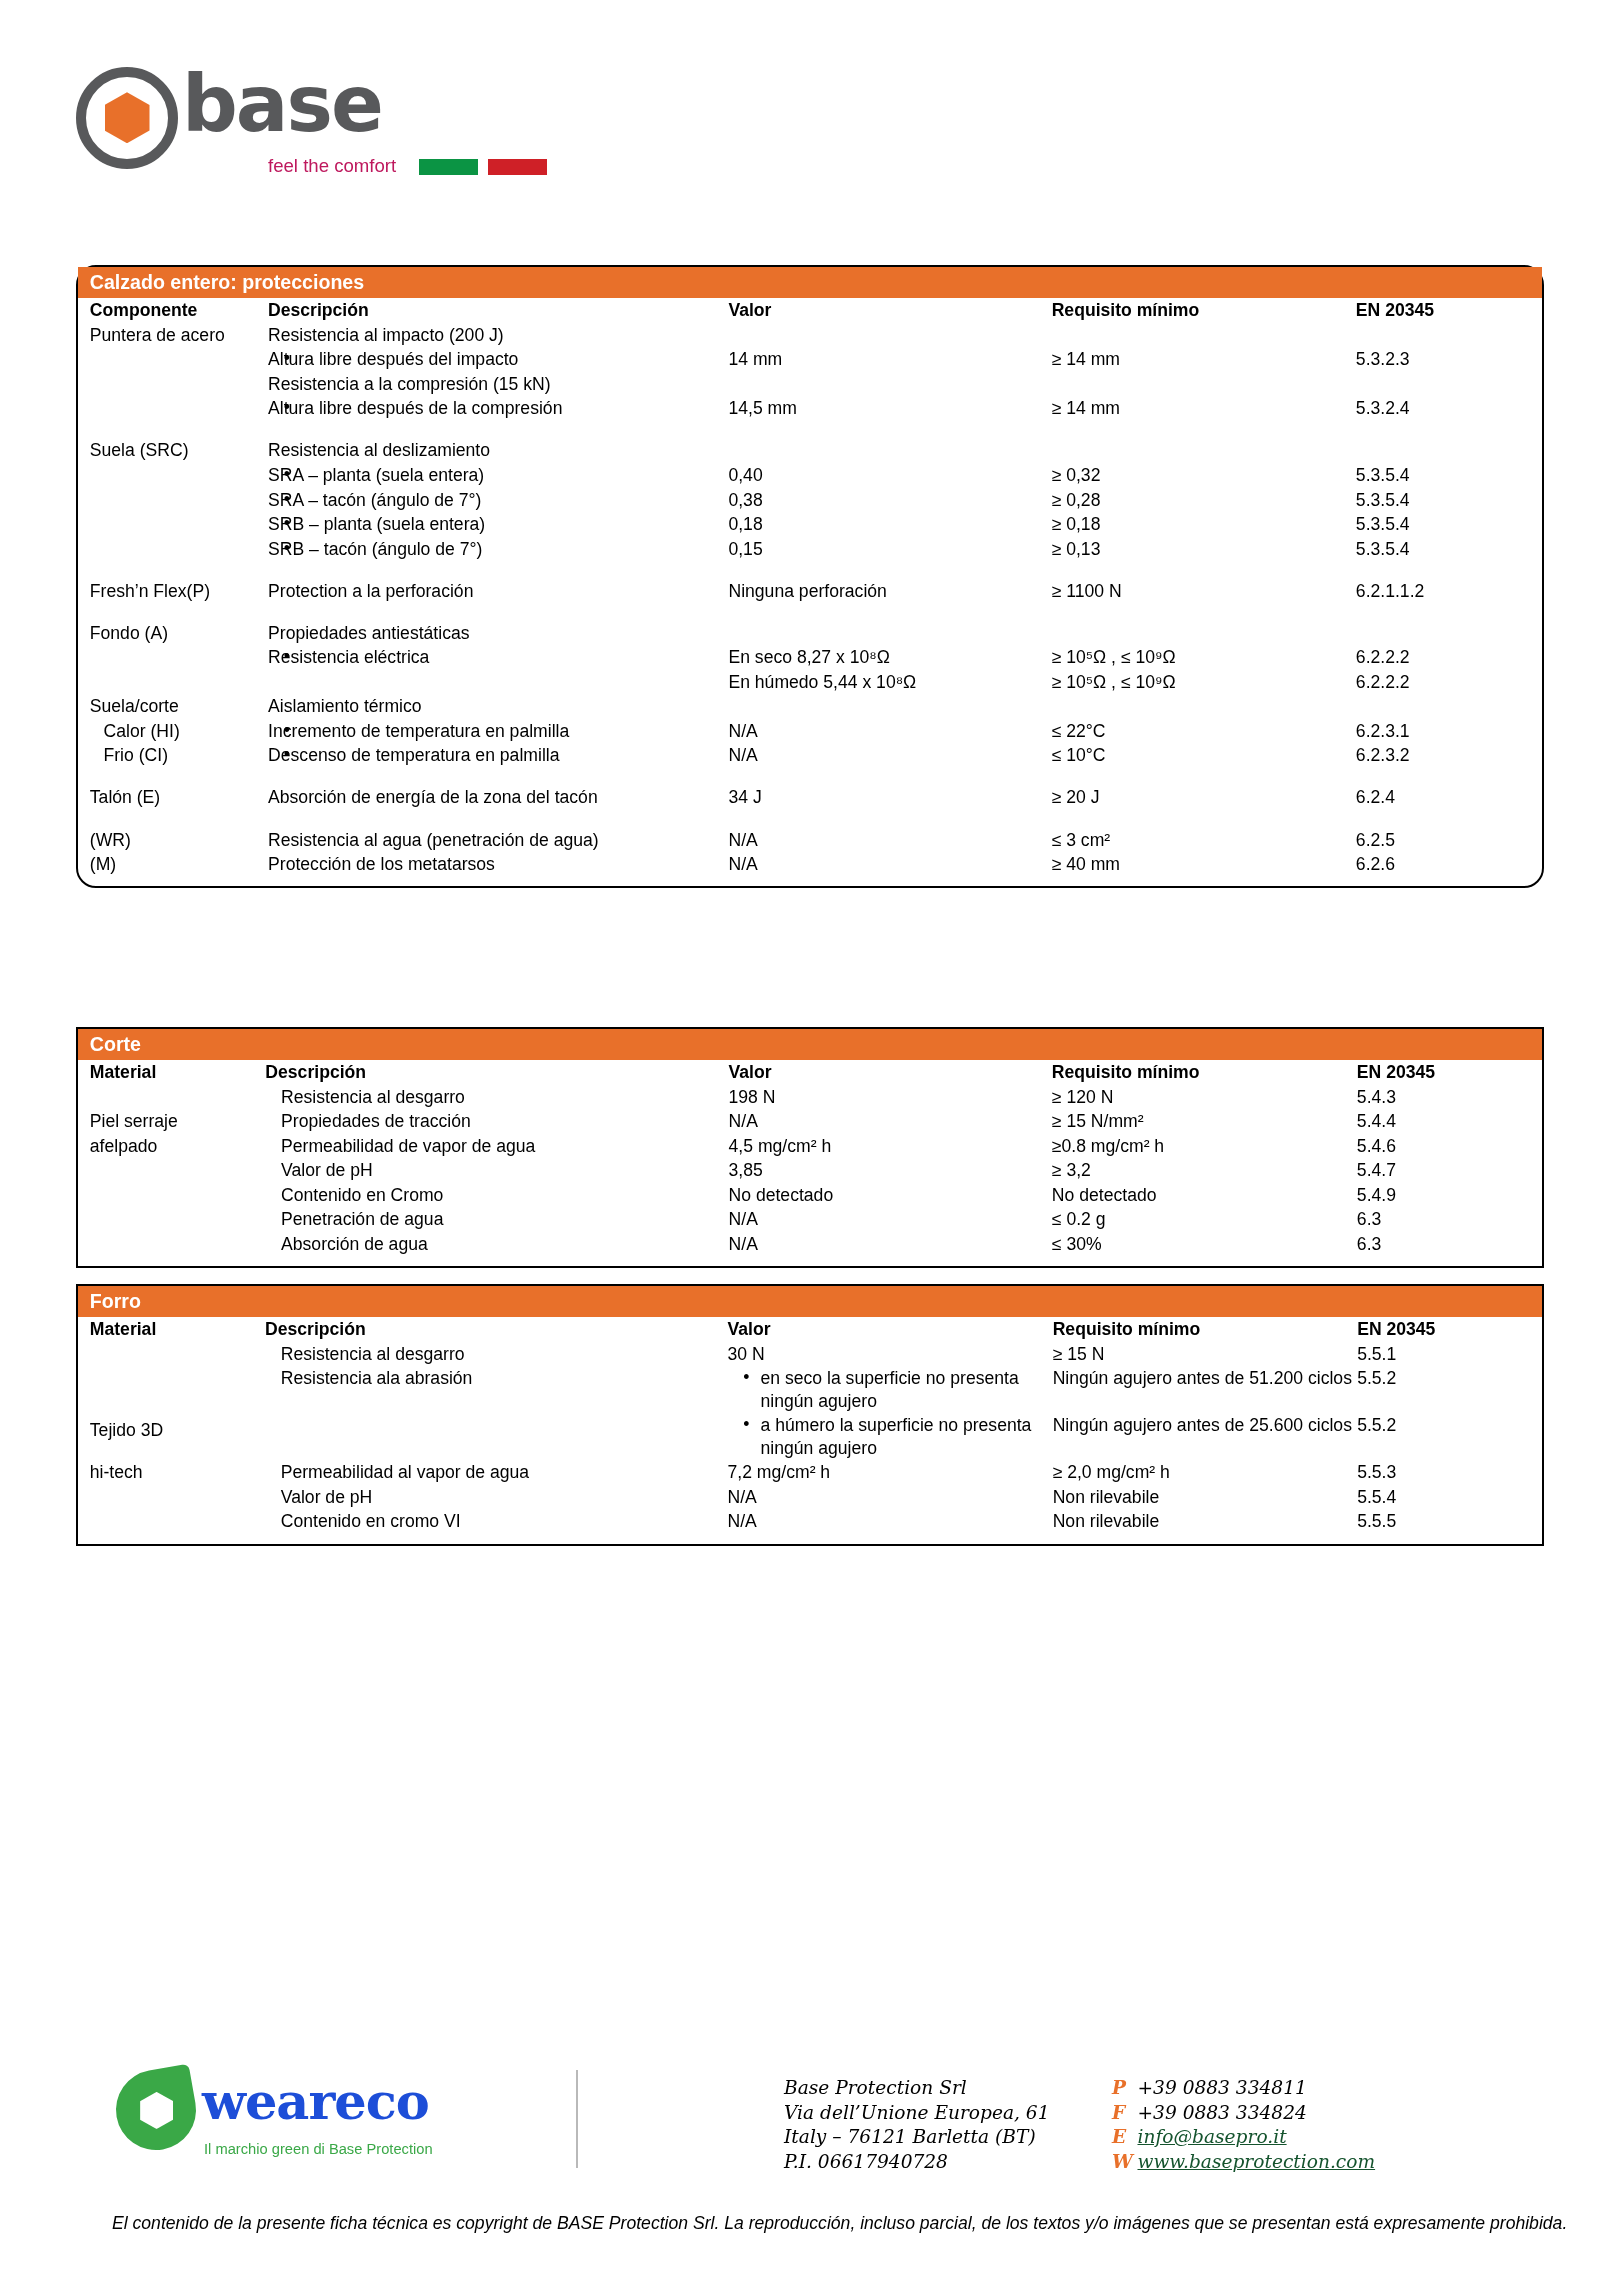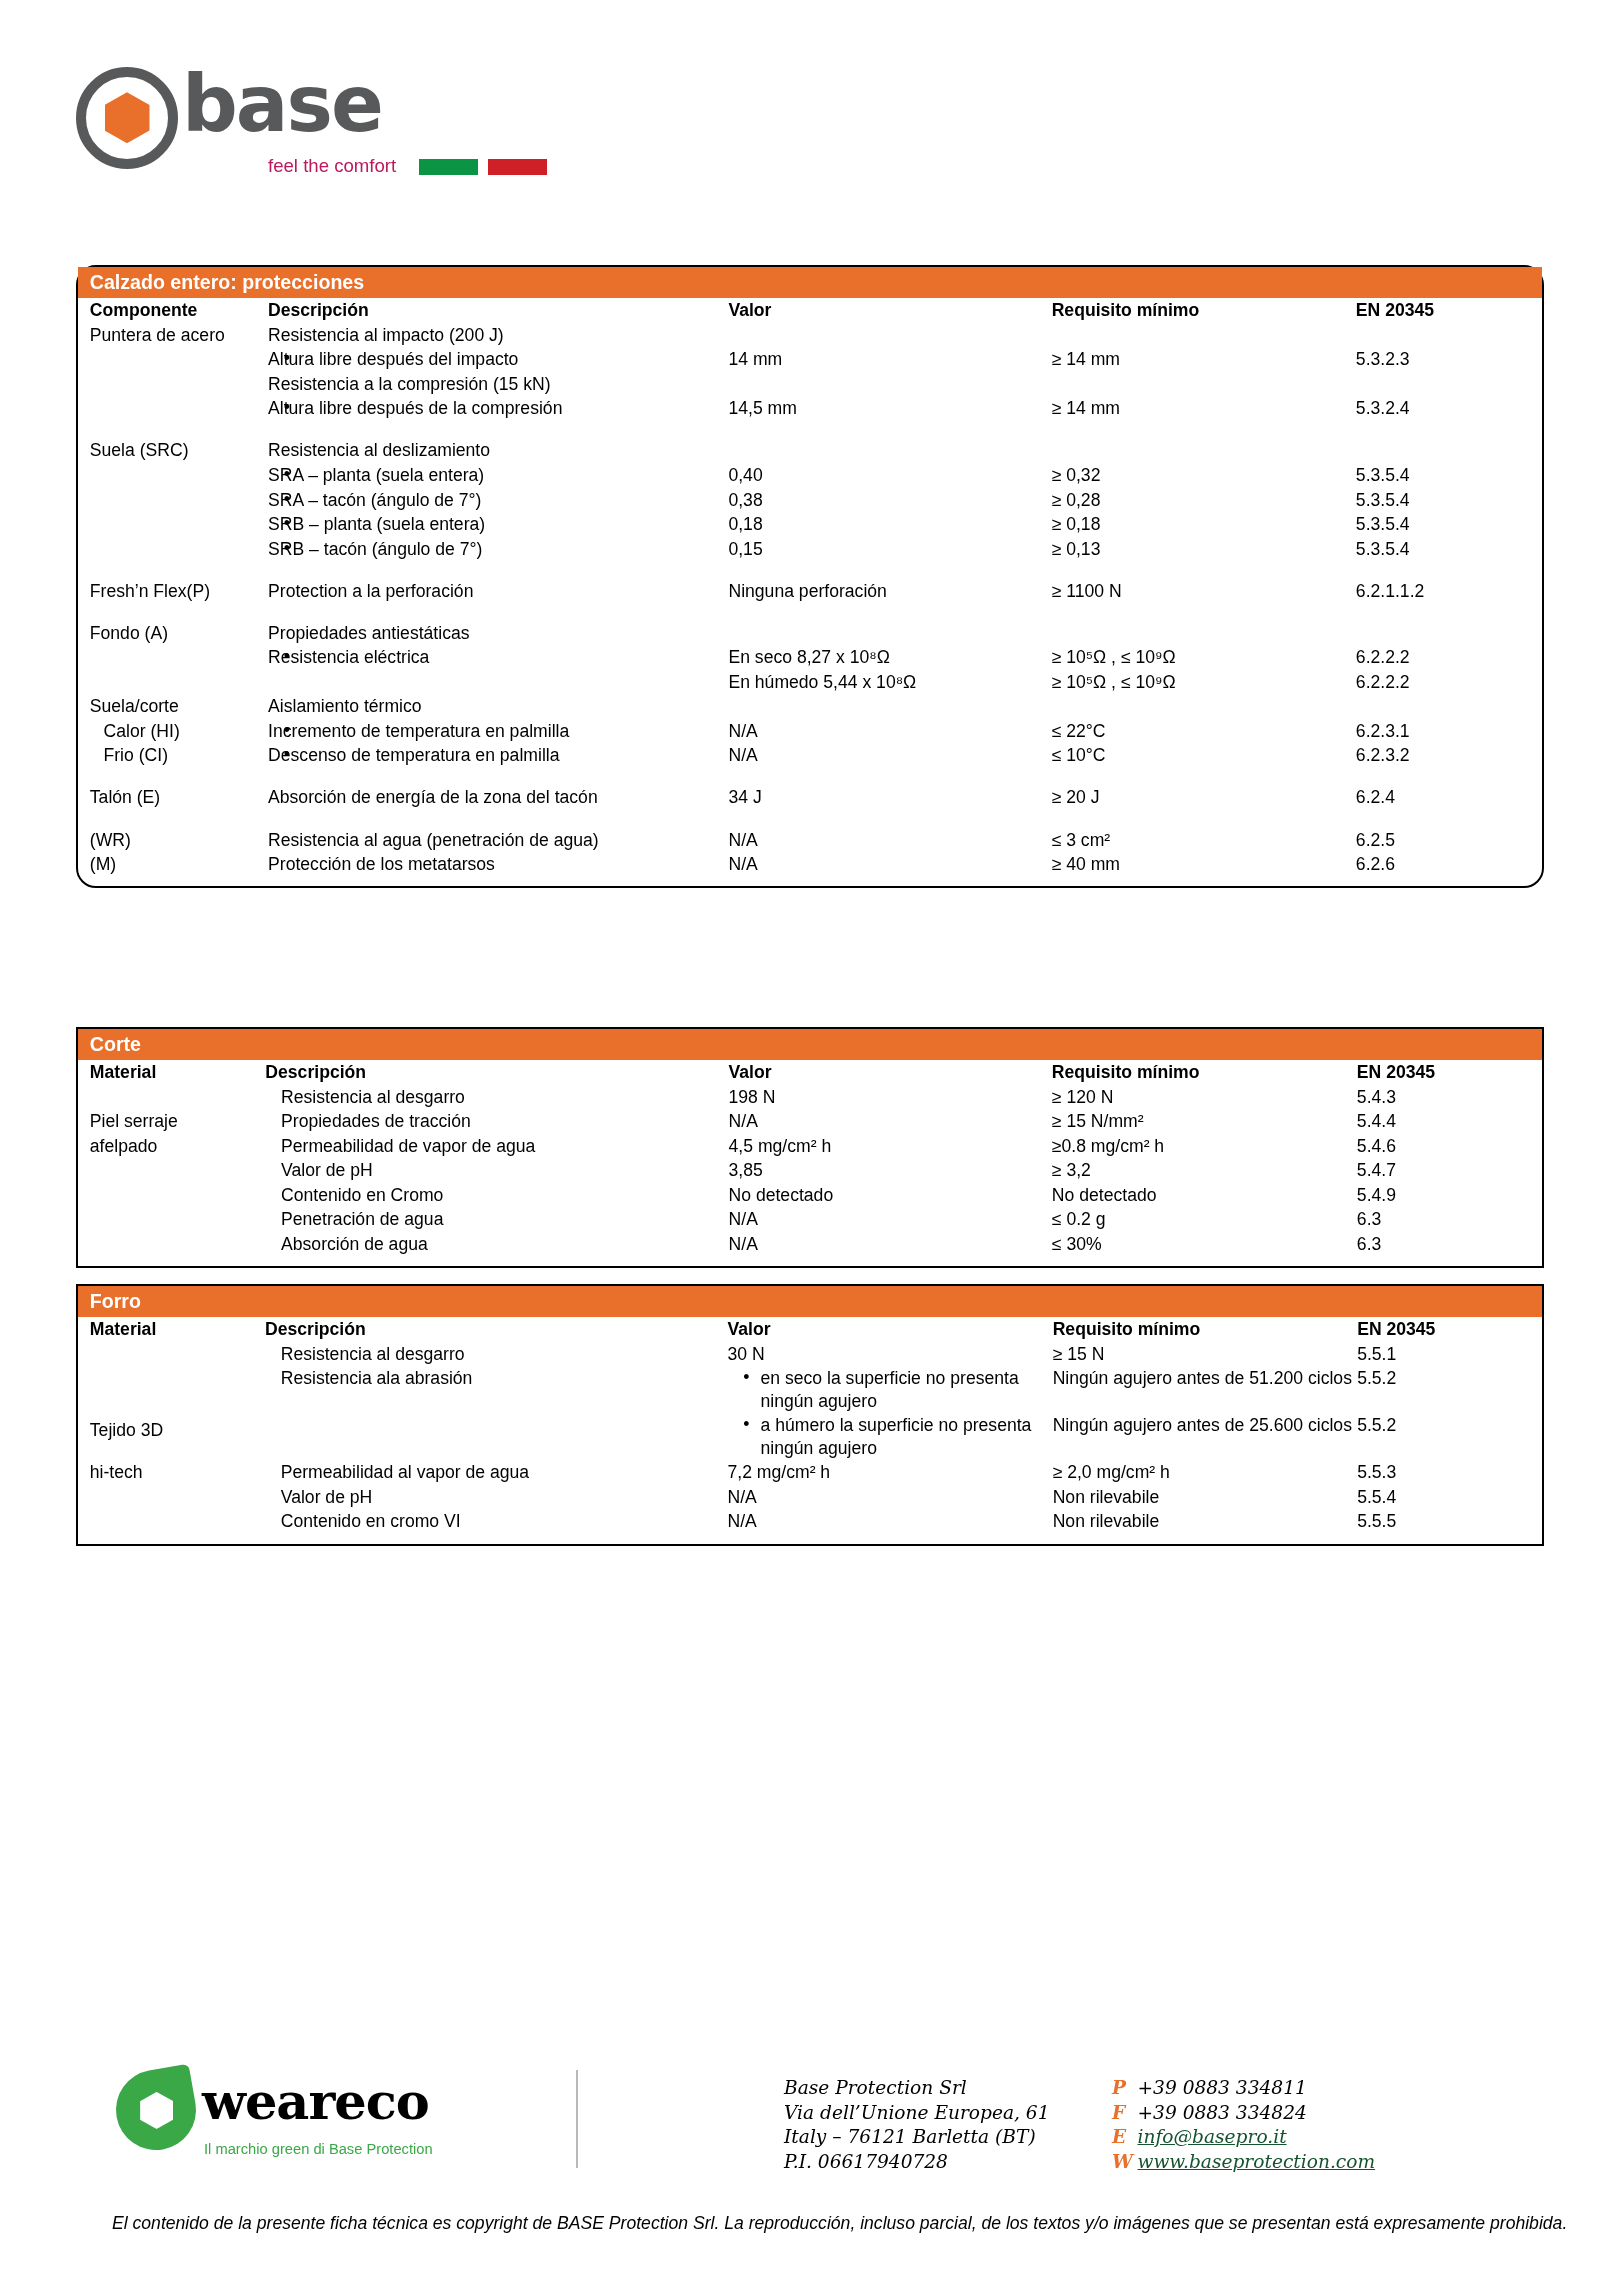--- a/index.html
+++ b/index.html
@@ -128,21 +128,21 @@
     background: #ffffff;
     clip-path: polygon(50% 0%, 100% 25%, 100% 75%, 50% 100%, 0% 75%, 0% 25%);
     transform: rotate(10deg);
   }
   .fl-text {
     position: absolute;
     left: 96px; top: 7.8px;
     font-family: "DejaVu Serif", serif;
     font-size: 51px;
     font-weight: 700;
-    color: #000000;
+    color: #1d4ed8;
     letter-spacing: -1px;
     line-height: 1;
   }
   .fl-sub {
     position: absolute;
     left: 98px; top: 73px;
     font-size: 14.7px;
     color: #3aa847;
   }
   .fl-divider {

